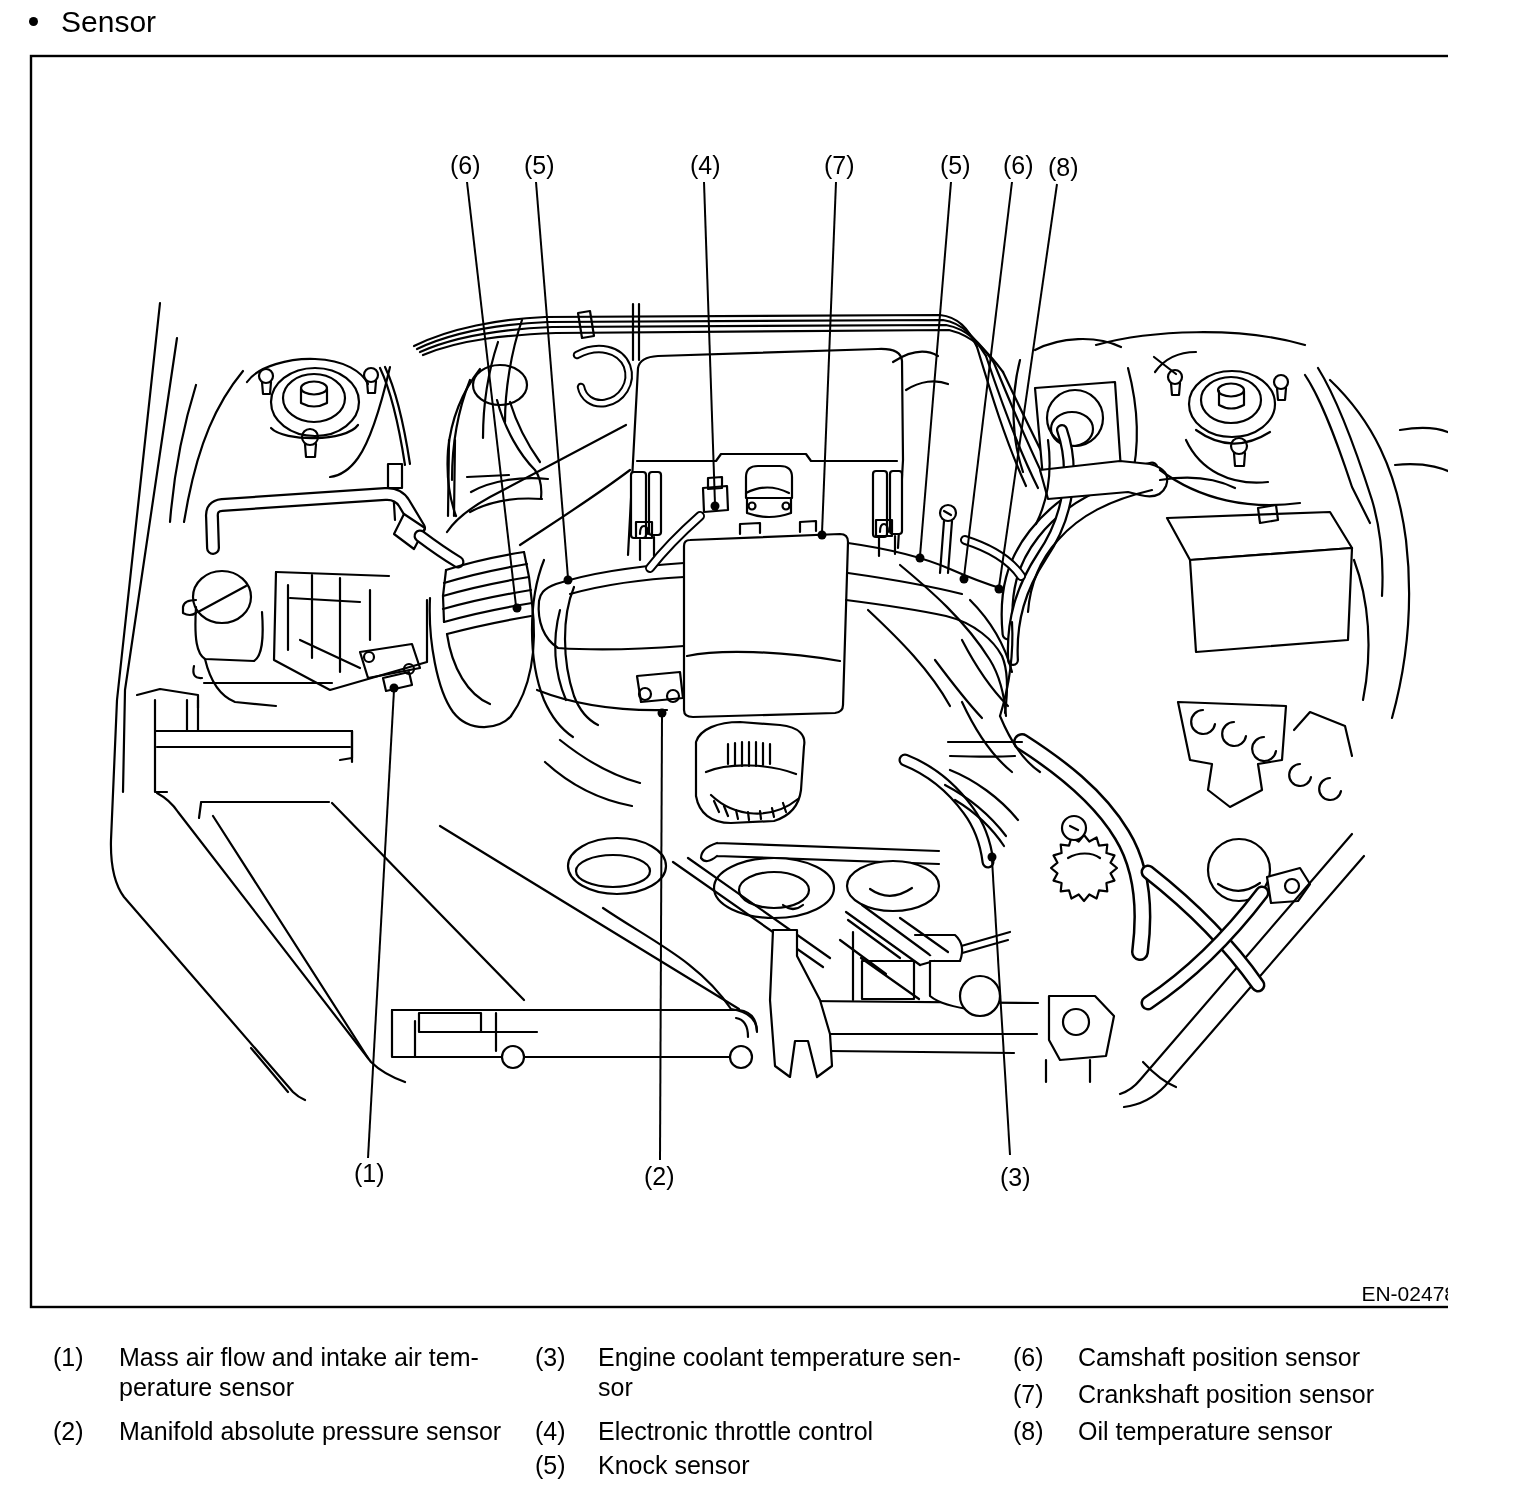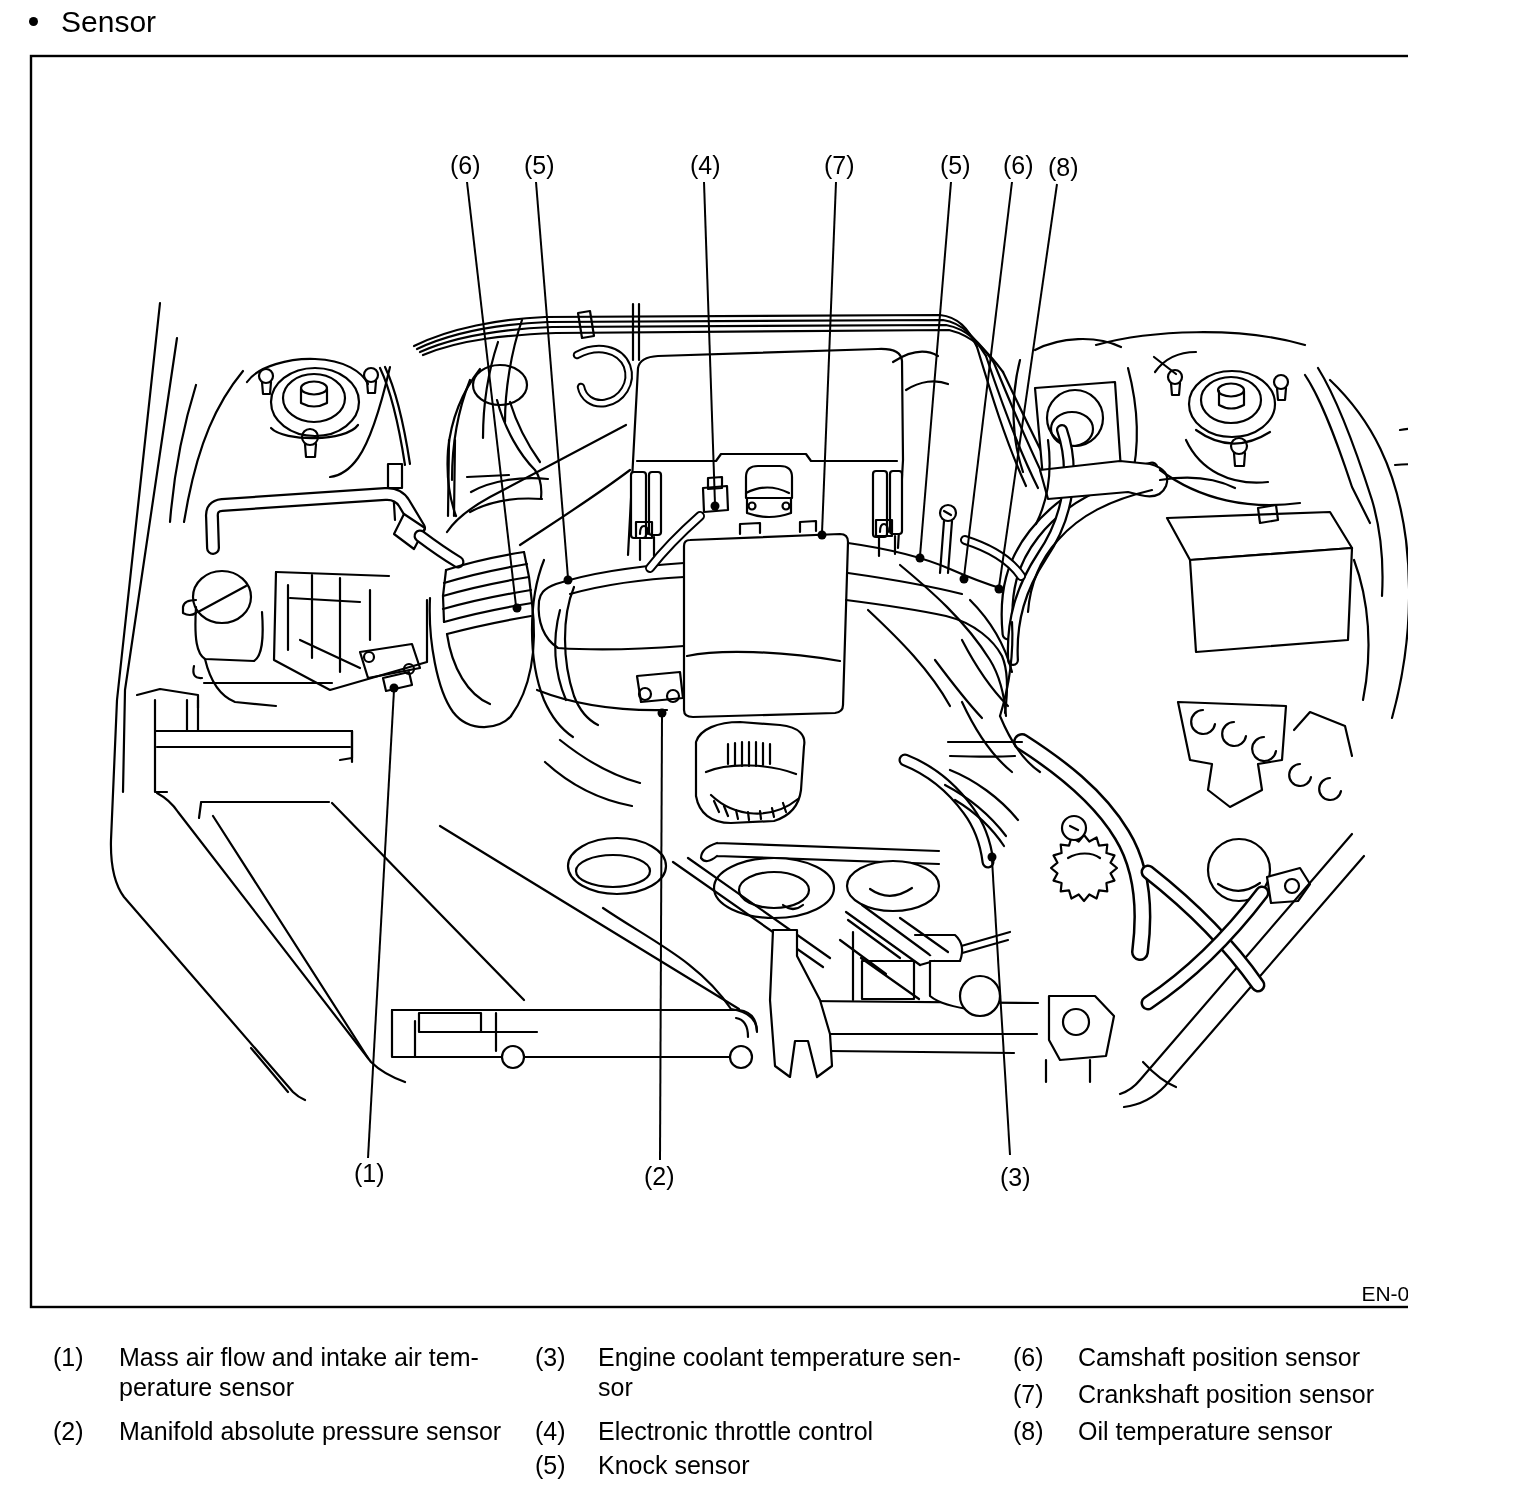--- a/index.html
+++ b/index.html
@@ -1,16 +1,16 @@
 <!DOCTYPE html>
 <html><head>
 <meta charset="utf-8">
 <style>
 html,body{margin:0;padding:0;background:#fff;}
-#page{position:relative;width:1408px;height:1494px;background:#f9a8d4;overflow:hidden;}
+#page{position:relative;width:1408px;height:1494px;background:#f9a8d4;overflow:hidden;padding-left:40px;}
 svg{position:absolute;top:0;left:0;}
 text{font-family:"Liberation Sans",sans-serif;fill:#000;}
 </style>
 </head>
 <body>
 <div id="page">
 <svg width="1520" height="1494" viewBox="0 0 1520 1494">
 <rect x="0" y="0" width="1520" height="1494" fill="#ffffff"></rect>
 
 <circle cx="33.5" cy="21.5" r="4.5" fill="#000"></circle>

